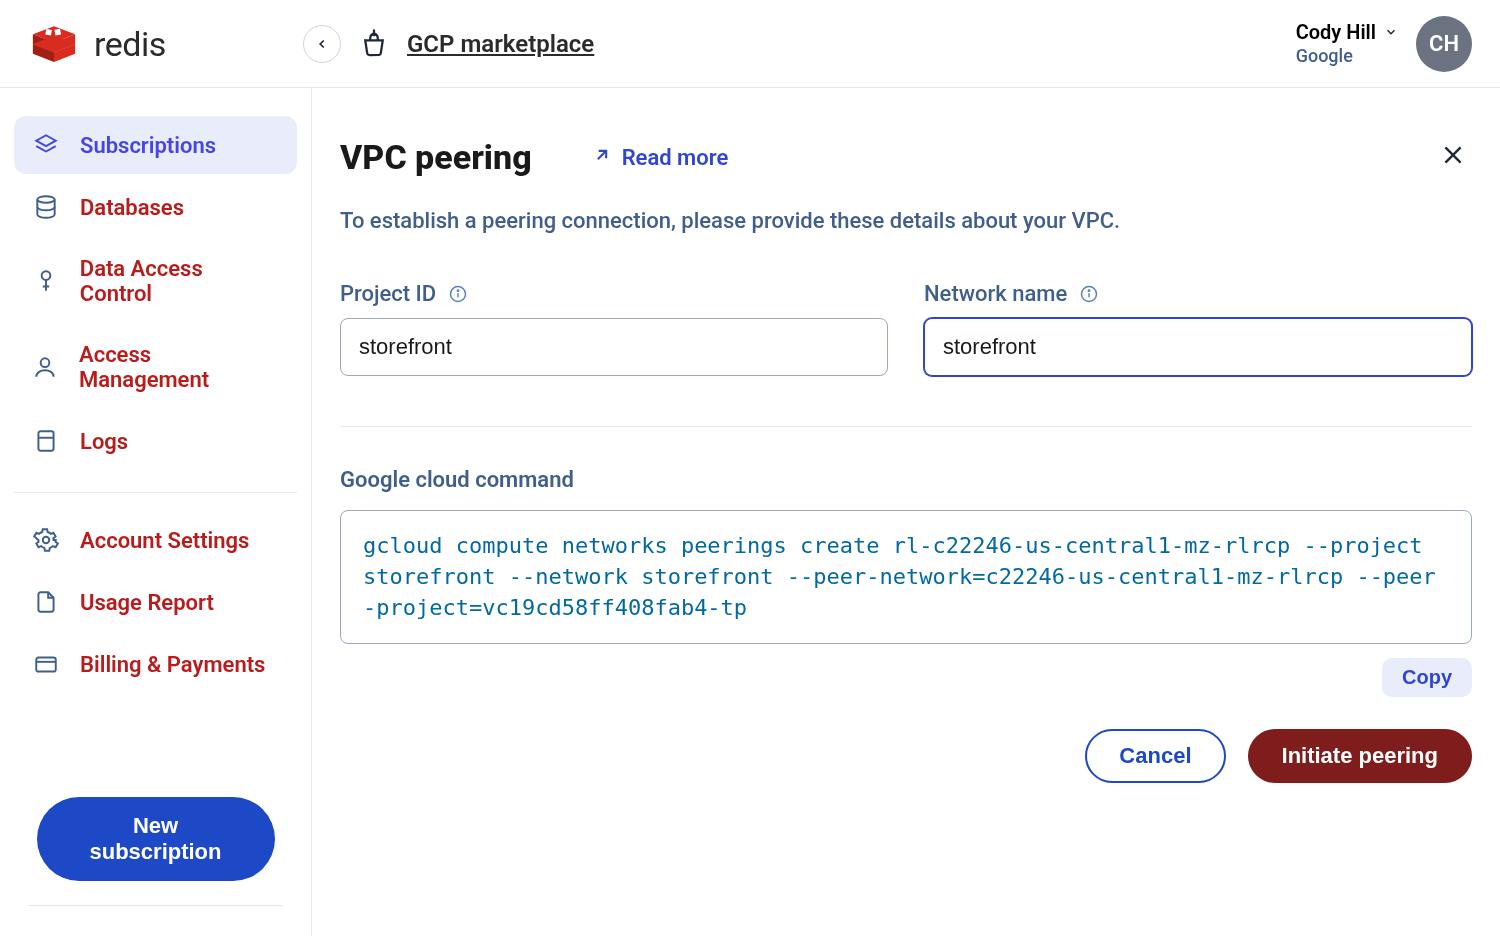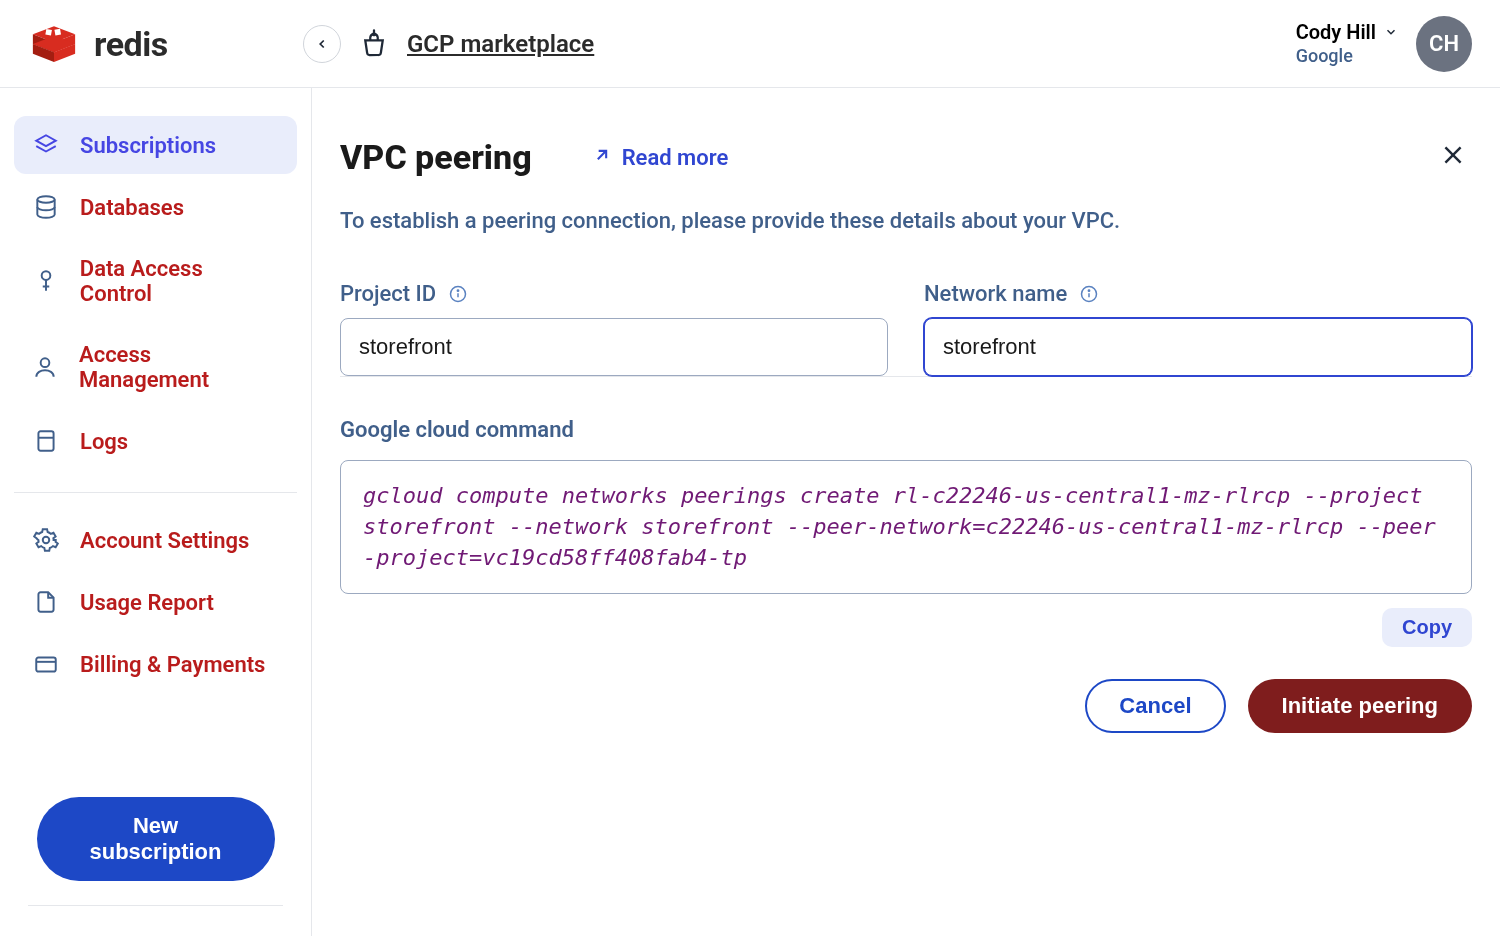--- a/index.html
+++ b/index.html
@@ -21,21 +21,21 @@
     border-bottom: 1px solid #e5e7eb;
     padding: 0 28px;
   }
   .logo {
     display: flex;
     align-items: center;
     gap: 14px;
     width: 275px;
   }
   .logo-cube { width: 52px; height: 52px; }
-  .logo-text { font-size: 34px; font-weight: 700; color: #2b2b2b; letter-spacing: -0.5px; }
+  .logo-text { font-size: 34px; font-weight: 400; color: #2b2b2b; letter-spacing: -0.5px; }
 
   .breadcrumb-area {
     display: flex;
     align-items: center;
     gap: 18px;
     flex: 1;
   }
   .back-btn {
     width: 38px; height: 38px;
     border: 1px solid #d1d5db;
@@ -143,21 +143,21 @@
     padding: 6px;
   }
 
   .desc {
     color:#405f8a;
     font-size:22px;
     font-weight:500;
     margin-bottom: 48px;
   }
 
-  .form-row { display:flex; gap: 36px; }
+  .form-row { display:flex; gap: 36px; margin-bottom: 50px; }
   .field { flex:1; }
   .field-label {
     display:flex; align-items:center; gap:12px;
     color:#405f8a; font-size:22px; font-weight:500;
     margin-bottom: 12px;
   }
   .info-ic { display:inline-flex; }
   .text-input {
     width:100%;
     height: 58px;
@@ -177,24 +177,23 @@
     margin-bottom: 18px;
   }
   .command-box {
     width:100%;
     border:1px solid #9ca9c0;
     border-radius:8px;
     padding: 20px 22px;
     font-family: ui-monospace, Menlo, Consolas, monospace;
     font-size: 22px;
     line-height: 1.4;
-    color:#701a75;
+    color:#0369a1;
     white-space: normal;
     word-break: break-all;
-    font-style: italic;
   }
 
   .copy-row { display:flex; justify-content:flex-end; margin-top: 14px; }
   .copy-btn {
     background:#e9edfb;
     color:#3046d1;
     border:none;
     border-radius:10px;
     padding: 8px 20px;
     font-size:20px;

